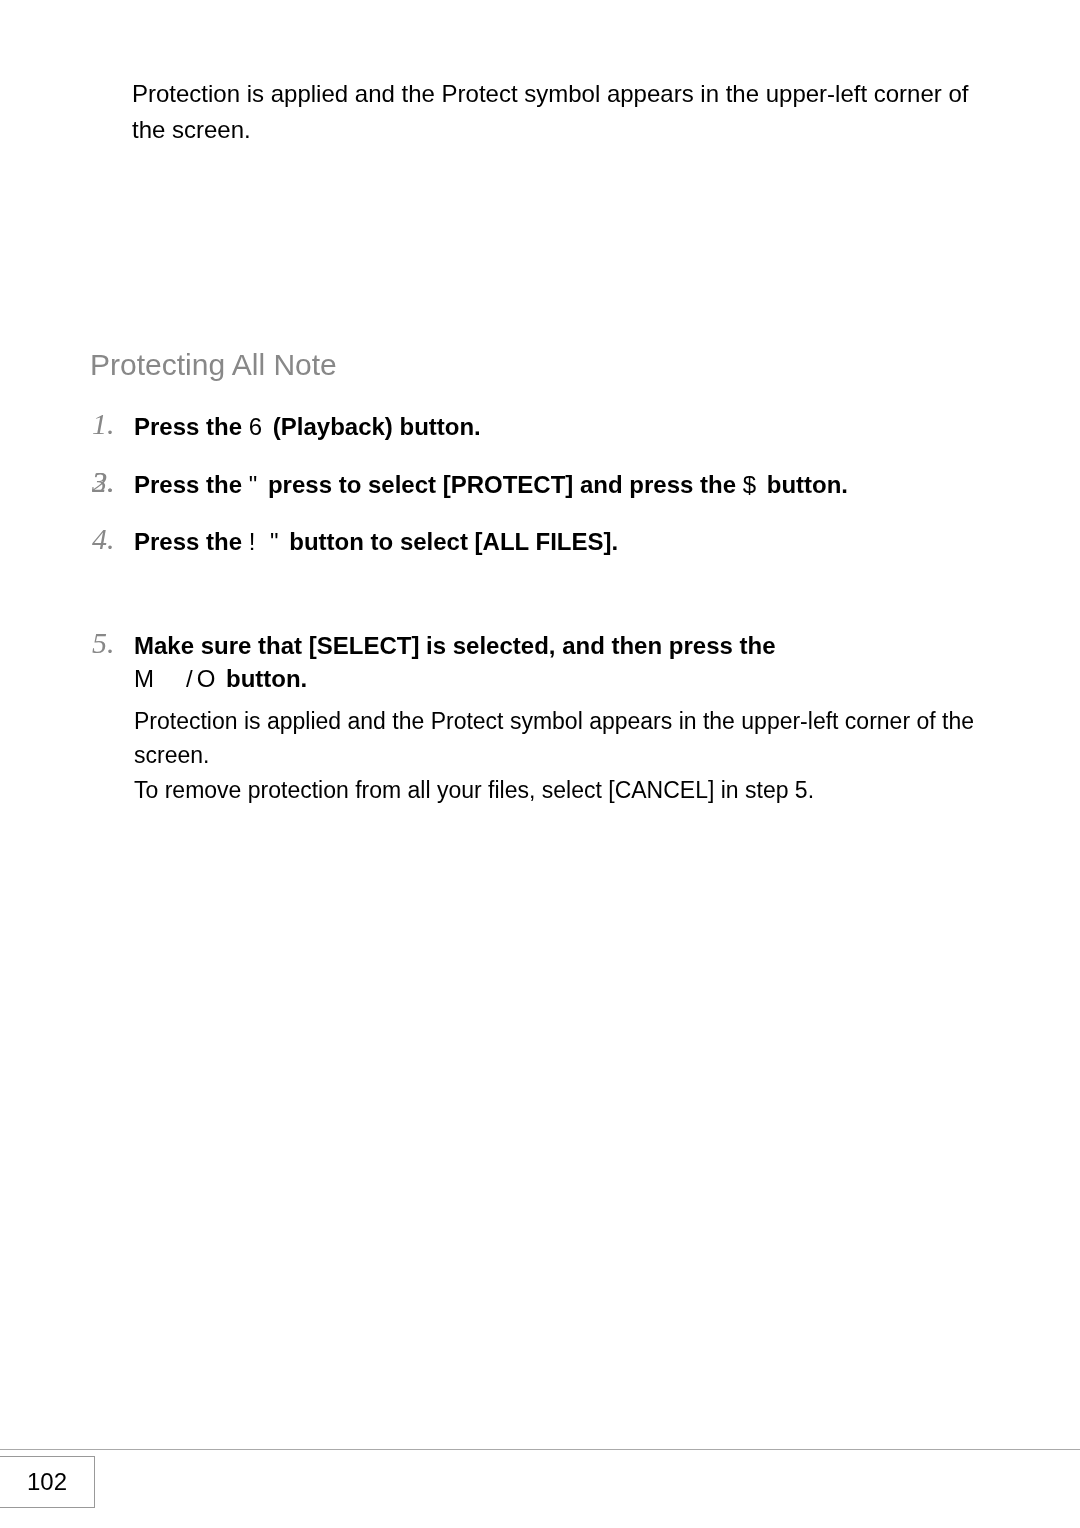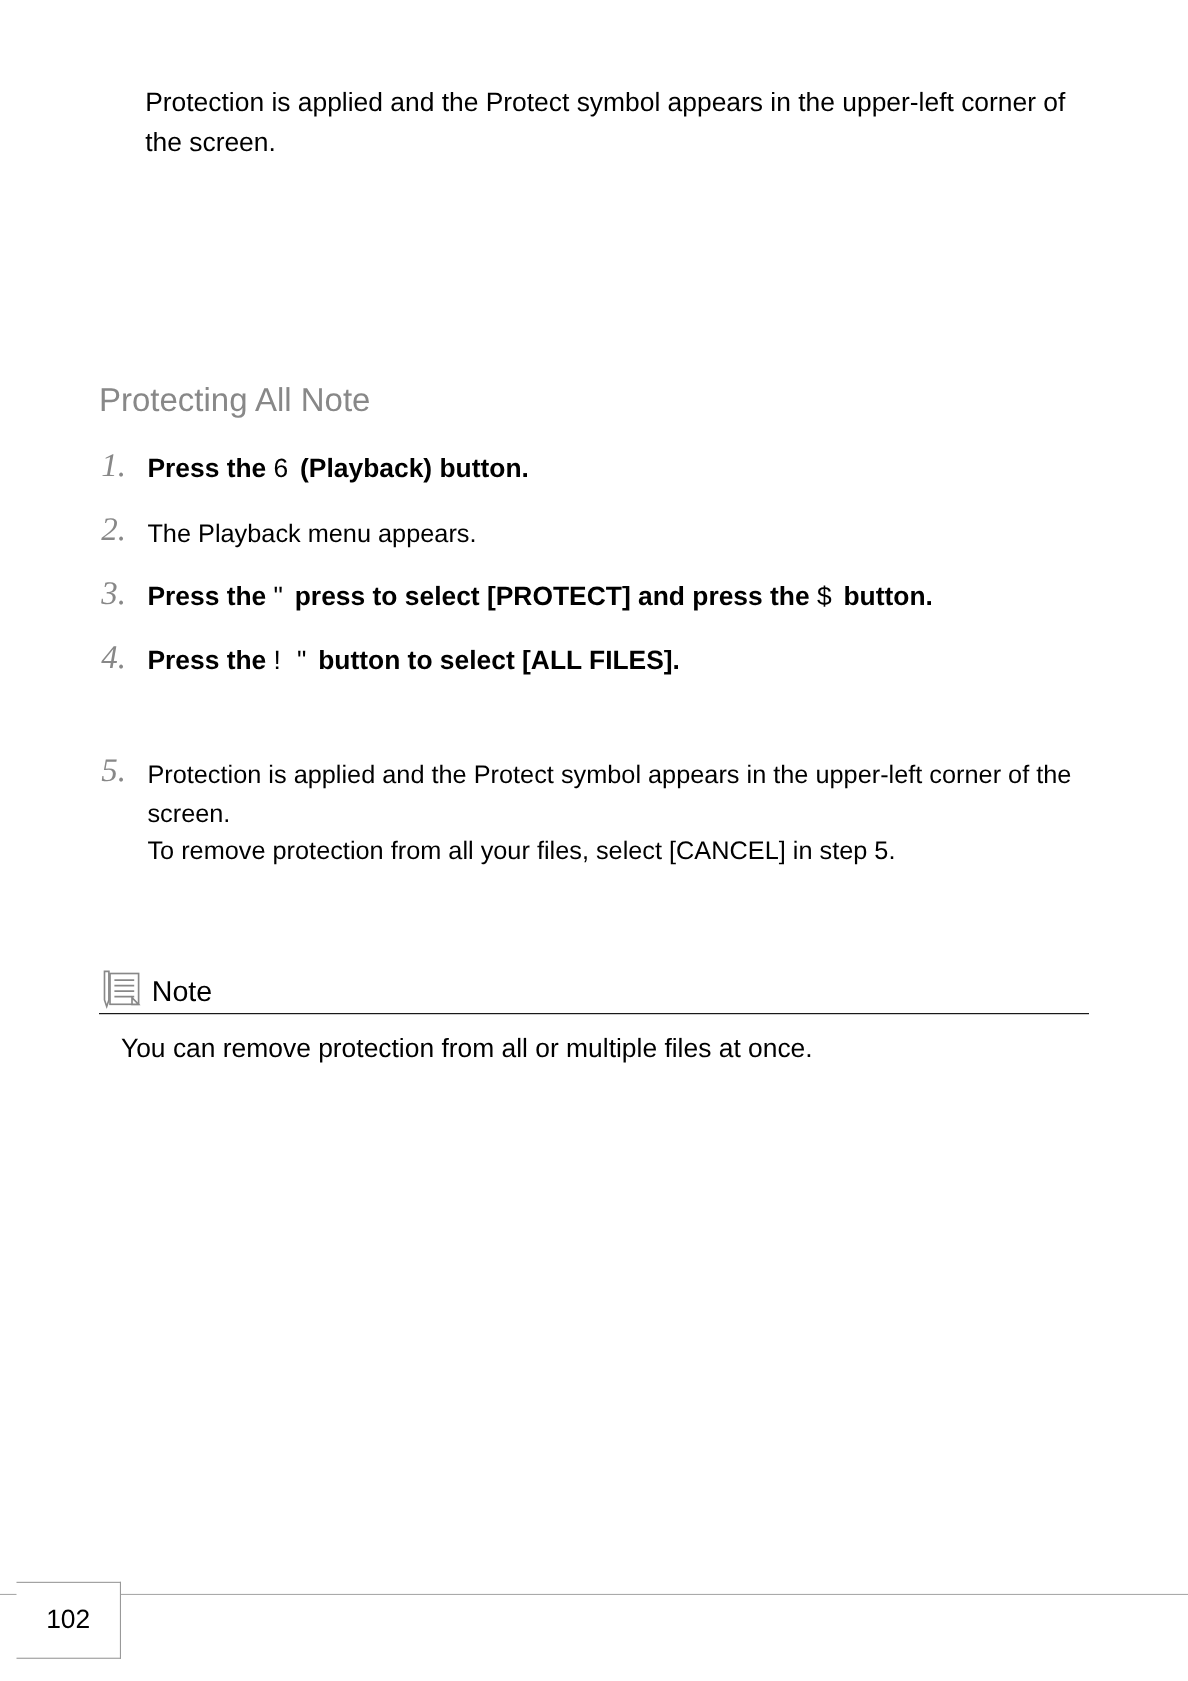--- a/index.html
+++ b/index.html
@@ -97,24 +97,24 @@
     }
     .page-footer-line {
       position: absolute;
       left: 0;
       right: 0;
       bottom: 78px;
       border-top: 1px solid #aaa;
     }
     .page-number-box {
       position: absolute;
-      left: 15px;
+      left: 0;
       bottom: 20px;
       width: 95px;
-      height: 70px;
+      height: 52px;
       border: 1px solid #999;
       border-left: none;
       display: flex;
       align-items: center;
       justify-content: center;
       font-size: 24px;
       background: #fff;
     }
   </style>
 </head>
@@ -128,56 +128,43 @@
   <ol class="steps">
     <li>
       <span class="num">1.</span>
       <div class="step-title">
         <span>Press the </span><span class="glyph">6</span><span> (Playback) button.</span>
       </div>
     </li>
 
     <li>
       <span class="num">2.</span>
-      <div class="step-body">The Playback menu appears.</div>
     </li>
 
     <li>
       <span class="num">3.</span>
       <div class="step-title">
         <span>Press the </span><span class="glyph">"</span><span> press to select [PROTECT] and press the </span><span class="glyph">$</span><span> button.</span>
       </div>
     </li>
 
     <li>
       <span class="num">4.</span>
       <div class="step-title">
         <span>Press the </span><span class="glyph">! "</span><span> button to select [ALL FILES].</span>
       </div>
       <div class="step-gap"></div>
     </li>
 
     <li>
       <span class="num">5.</span>
+      <div class="step-title">
+        <span>Make sure that [SELECT] is selected, and then press the </span><br><span class="glyph">M /O</span><span> button.</span>
+      </div>
       <div class="step-body" style="white-space: pre-line;">Protection is applied and the Protect symbol appears in the upper-left corner of the screen.
 To remove protection from all your files, select [CANCEL] in step 5.</div>
     </li>
   </ol>
 
-  <div class="note-block">
-    <div class="note-header">
-      <svg class="note-icon" viewBox="0 0 40 36">
-        <rect x="10" y="4" width="26" height="28" fill="none" stroke="#888" stroke-width="1.5"></rect>
-        <line x1="14" y1="10" x2="32" y2="10" stroke="#888" stroke-width="1.5"></line>
-        <line x1="14" y1="15" x2="32" y2="15" stroke="#888" stroke-width="1.5"></line>
-        <line x1="14" y1="20" x2="32" y2="20" stroke="#888" stroke-width="1.5"></line>
-        <line x1="14" y1="25" x2="32" y2="25" stroke="#888" stroke-width="1.5"></line>
-        <path d="M 30 26 L 36 32 L 30 32 Z" fill="#fff" stroke="#888" stroke-width="1.5"></path>
-        <path d="M 5 2 L 9 2 L 9 28 L 7 34 L 5 28 Z" fill="none" stroke="#888" stroke-width="1.5"></path>
-      </svg>
-      <span class="note-label">Note</span>
-    </div>
-    <p class="note-text">You can remove protection from all or multiple files at once.</p>
-  </div>
 </div>
 
 <div class="page-footer-line"></div>
 <div class="page-number-box">102</div>
 
 </body></html>

